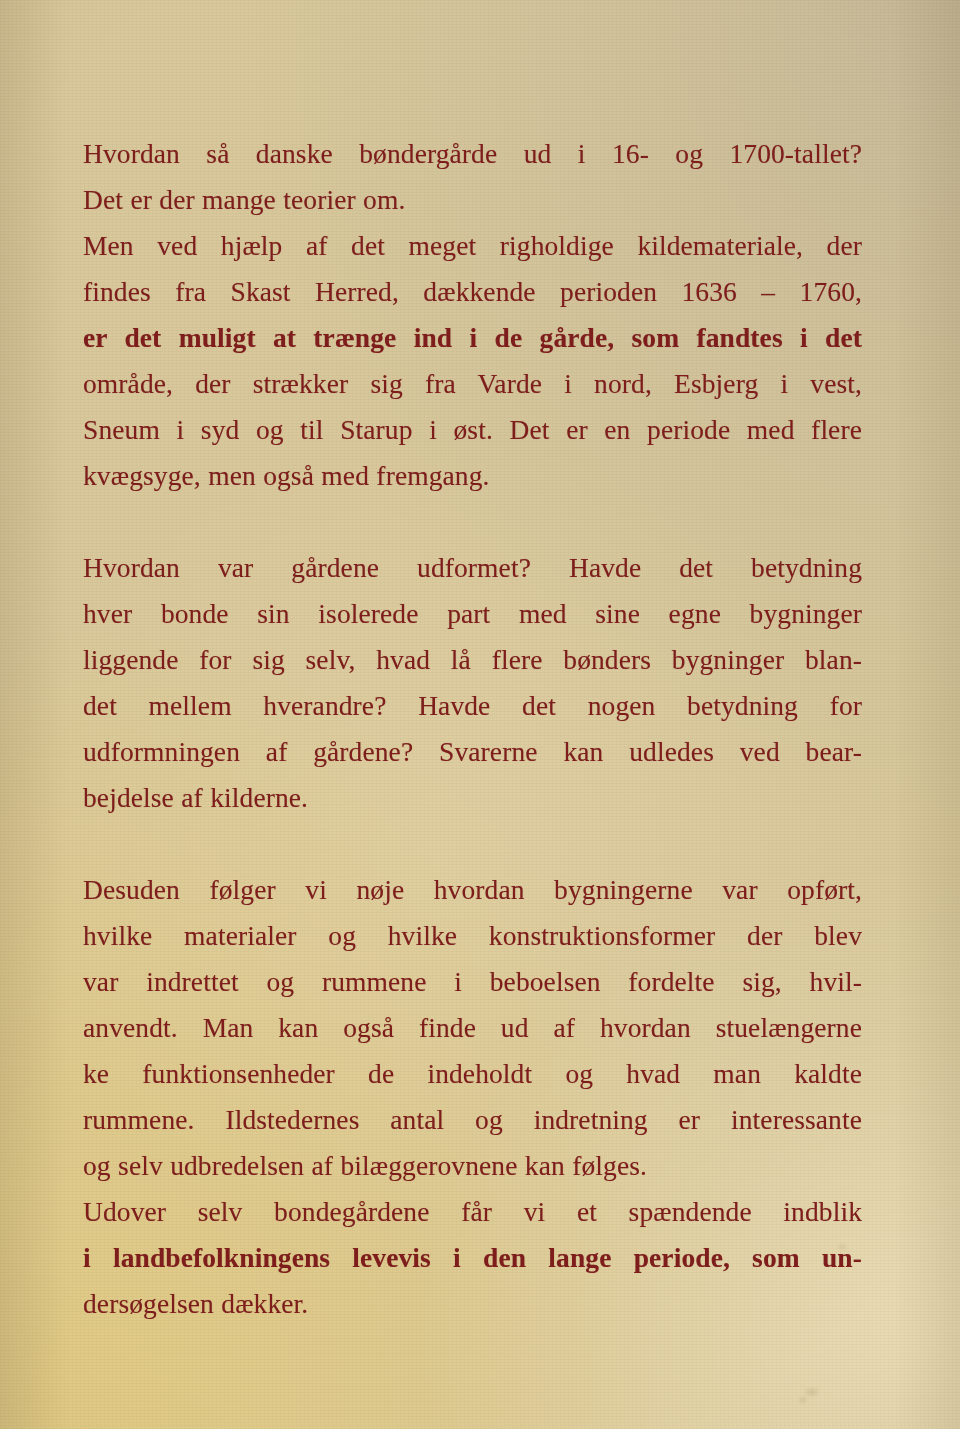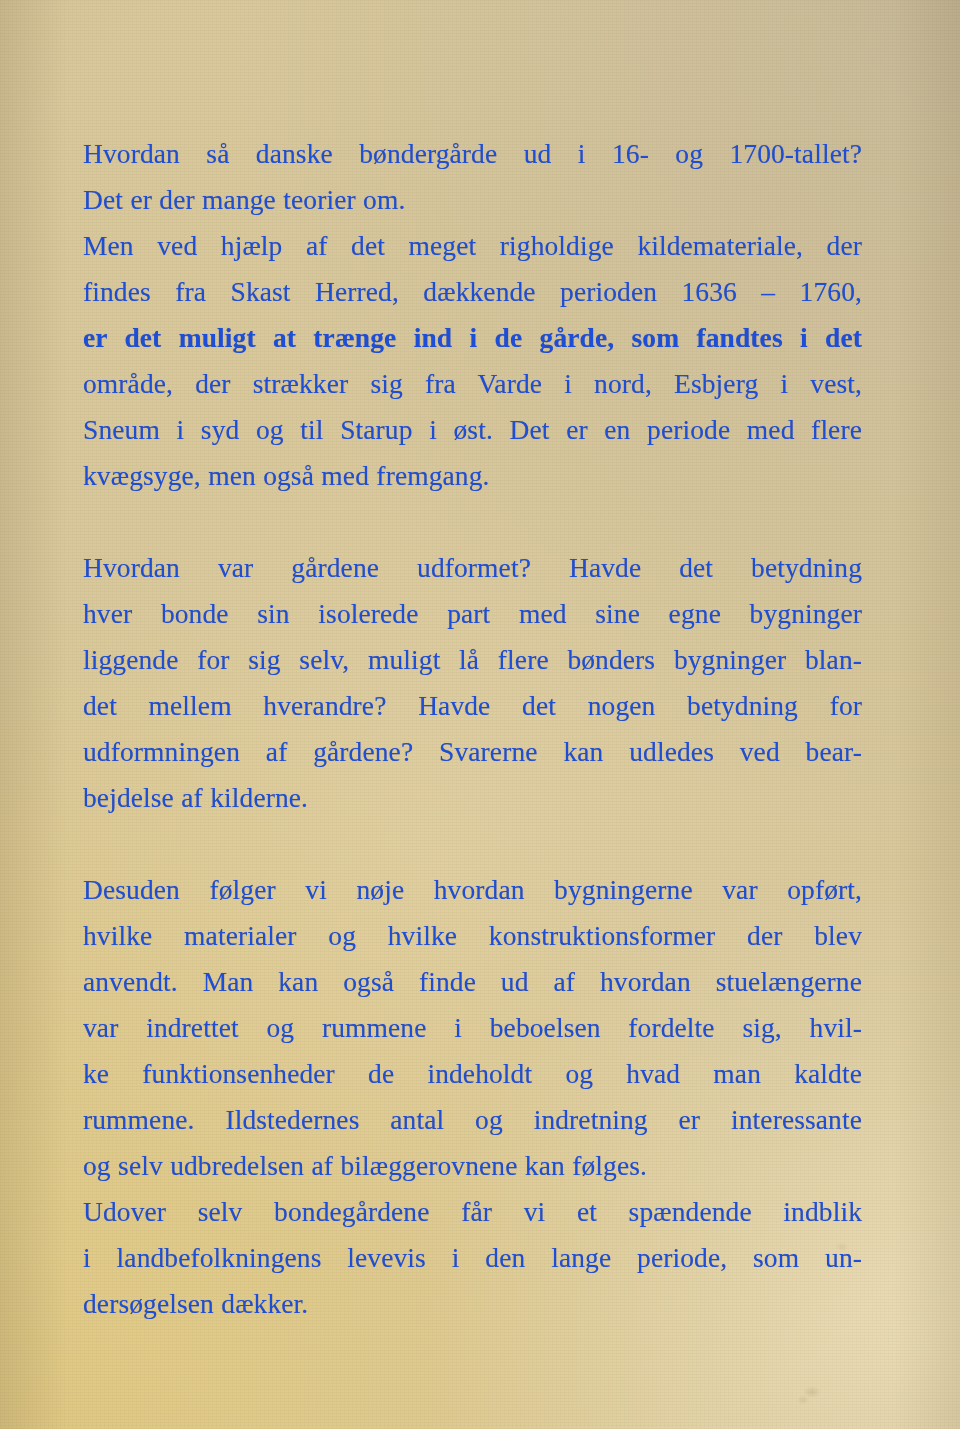--- a/index.html
+++ b/index.html
@@ -107,21 +107,21 @@
   .text-block {
     position: absolute;
     left: 83px;
     top: 131px;
     width: 779px;
     z-index: 5;
   }
 
   .para {
     margin: 0;
-    color: #1d4ed8;
+    color: #7f1d1d;
     font-size: 27.5px;
     line-height: 46px;
     text-align: justify;
     text-justify: inter-word;
     letter-spacing: 0.1px;
     word-spacing: 0.4px;
     -webkit-font-smoothing: antialiased;
     text-shadow: 0 0 0.7px rgba(107,74,46,0.38);
   }
 
@@ -160,33 +160,33 @@
       <span style="display: block; text-align: justify; text-align-last: justify;">findes fra Skast Herred, dækkende perioden 1636 – 1760,</span>
       <span style="display: block; text-align: justify; text-align-last: justify; font-weight: bold;">er det muligt at trænge ind i de gårde, som fandtes i det</span>
       <span style="display: block; text-align: justify; text-align-last: justify;">område, der strækker sig fra Varde i nord, Esbjerg i vest,</span>
       <span style="display: block; text-align: justify; text-align-last: justify;">Sneum i syd og til Starup i øst. Det er en periode med flere</span>
       <span class="tail" style="display: block;">kvægsyge, men også med fremgang.</span>
     </p>
 
     <p class="para">
       <span style="display: block; text-align: justify; text-align-last: justify;">Hvordan var gårdene udformet? Havde det betydning</span>
       <span style="display: block; text-align: justify; text-align-last: justify;">hver bonde sin isolerede part med sine egne bygninger</span>
-      <span style="display: block; text-align: justify; text-align-last: justify;">liggende for sig selv, muligt lå flere bønders bygninger blan-</span>
+      <span style="display: block; text-align: justify; text-align-last: justify;">liggende for sig selv, hvad lå flere bønders bygninger blan-</span>
       <span style="display: block; text-align: justify; text-align-last: justify;">det mellem hverandre? Havde det nogen betydning for</span>
       <span style="display: block; text-align: justify; text-align-last: justify;">udformningen af gårdene? Svarerne kan udledes ved bear-</span>
       <span class="tail" style="display: block;">bejdelse af kilderne.</span>
     </p>
 
     <p class="para">
       <span style="display: block; text-align: justify; text-align-last: justify;">Desuden følger vi nøje hvordan bygningerne var opført,</span>
       <span style="display: block; text-align: justify; text-align-last: justify;">hvilke materialer og hvilke konstruktionsformer der blev</span>
+      <span style="display: block; text-align: justify; text-align-last: justify;">var indrettet og rummene i beboelsen fordelte sig, hvil-</span>
       <span style="display: block; text-align: justify; text-align-last: justify;">anvendt. Man kan også finde ud af hvordan stuelængerne</span>
-      <span style="display: block; text-align: justify; text-align-last: justify;">var indrettet og rummene i beboelsen fordelte sig, hvil-</span>
       <span style="display: block; text-align: justify; text-align-last: justify;">ke funktionsenheder de indeholdt og hvad man kaldte</span>
       <span style="display: block; text-align: justify; text-align-last: justify;">rummene. Ildstedernes antal og indretning er interessante</span>
       <span class="tail" style="display: block;">og selv udbredelsen af bilæggerovnene kan følges.</span>
       <span style="display: block; text-align: justify; text-align-last: justify;">Udover selv bondegårdene får vi et spændende indblik</span>
-      <span style="display: block; text-align: justify; text-align-last: justify;">i landbefolkningens levevis i den lange periode, som un-</span>
+      <span style="display: block; text-align: justify; text-align-last: justify; font-weight: bold;">i landbefolkningens levevis i den lange periode, som un-</span>
       <span class="tail" style="display: block;">dersøgelsen dækker.</span>
     </p>
 
   </div>
 </div>
 
 </body></html>

